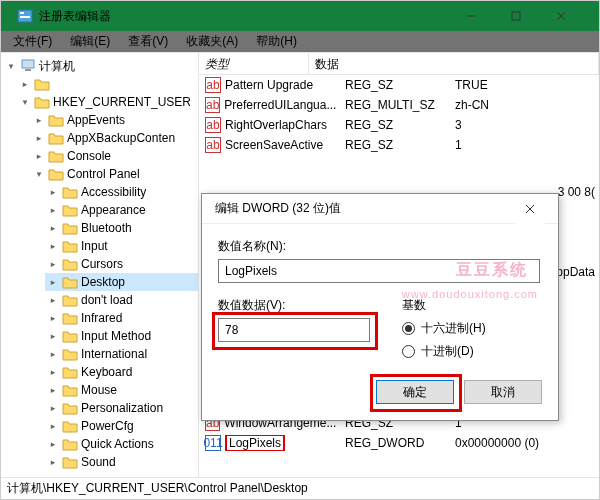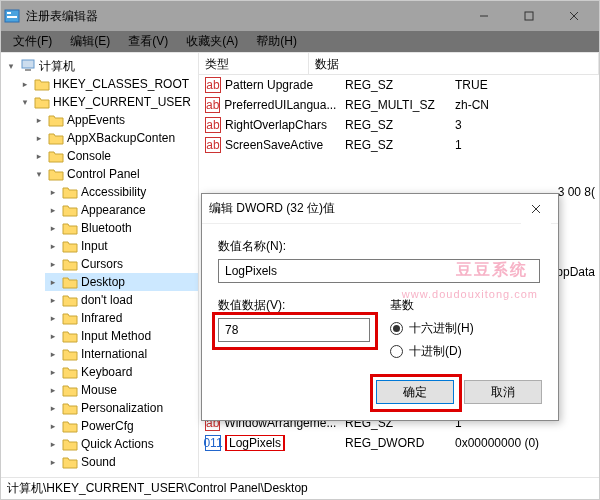--- a/index.html
+++ b/index.html
@@ -1,60 +1,60 @@
 <!DOCTYPE html>
 <html><head>
 <meta charset="utf-8">
 <style>
 * { box-sizing: border-box; margin: 0; padding: 0; font-family: "Microsoft YaHei", "Segoe UI", sans-serif; font-size: 12px; }
 body { background: #fff; width: 600px; height: 500px; overflow: hidden; }
 .window { width: 600px; height: 500px; background: #fff; display: flex; flex-direction: column; border: 1px solid #ccc; }
-.titlebar { height: 30px; display: flex; align-items: center; padding: 0 3px; background: #a3a3a3; }
+.titlebar { height: 30px; display: flex; align-items: center; padding: 0 16px; background: #15803d; }
 .titlebar .appicon { width: 16px; height: 16px; margin-right: 6px; display: inline-flex; align-items: center; justify-content: center; }
 .titlebar .title { flex: 1; }
 .winbtns { display: flex; }
 .winbtn { width: 45px; height: 30px; display: flex; align-items: center; justify-content: center; color: #555; }
 .menubar { height: 22px; display: flex; align-items: center; padding: 0 4px; gap: 2px; background: #737373; border-bottom: 1px solid #e5e5e5; }
 .menuitem { padding: 2px 8px; }
 .body { flex: 1; display: flex; min-height: 0; }
 .treepane { width: 198px; border-right: 1px solid #e5e5e5; overflow: auto; padding: 4px 0; }
 .tree ul { list-style: none; padding-left: 14px; }
 .tree > ul { padding-left: 2px; }
 .tree-row { display: flex; align-items: center; height: 18px; padding: 0 2px; white-space: nowrap; }
 .tree-row.selected { background: #cce8ff; }
 .expander { width: 12px; height: 12px; display: inline-flex; align-items: center; justify-content: center; color: #666; font-size: 9px; }
 .folder { width: 16px; height: 14px; margin: 0 3px; display: inline-flex; }
 .folder svg { width: 16px; height: 14px; }
 .pcicon { width: 16px; height: 14px; margin: 0 3px; display: inline-flex; align-items: center; justify-content: center; }
 .listpane { flex: 1; display: flex; flex-direction: column; min-width: 0; }
 .list-header { display: flex; height: 22px; border-bottom: 1px solid #e5e5e5; background: #fff; }
 .list-header .col { padding: 3px 6px; border-right: 1px solid #e5e5e5; }
 .col-name { width: 140px; }
-.col-type { width: 110px; }
+.col-type { width: 110px; font-style: italic; }
 .col-data { flex: 1; }
 .list-body { flex: 1; overflow: auto; position: relative; }
 .list-row { display: flex; height: 20px; align-items: center; }
 .list-row .cell { padding: 0 6px; overflow: hidden; text-overflow: ellipsis; white-space: nowrap; }
 .list-row .cell.n { width: 140px; display: flex; align-items: center; gap: 4px; }
 .list-row .cell.t { width: 110px; }
 .list-row .cell.d { flex: 1; }
 .vicon { width: 16px; height: 16px; display: inline-flex; align-items: center; justify-content: center; border: 1px solid #999; font-size: 12px; line-height: 1; }
 .vicon.sz { color: #c33; border-color: #c33; }
 .vicon.dw { color: #2266cc; border-color: #2266cc; }
 .highlight-box { border: 2px solid #d00; }
 .statusbar { height: 22px; border-top: 1px solid #e5e5e5; display: flex; align-items: center; padding: 0 6px; }
 .dialog-overlay { position: absolute; left: 200px; top: 140px; width: 358px; background: #fff; border: 1px solid #888; box-shadow: 2px 2px 8px rgba(0,0,0,0.25); }
-.dlg-title { height: 30px; background: #fff; display: flex; align-items: center; padding: 0 7px; border-bottom: 1px solid #eee; }
+.dlg-title { height: 30px; background: #fff; display: flex; align-items: center; padding: 0 13px; border-bottom: 1px solid #eee; }
 .dlg-title .t { flex: 1; }
 .dlg-close { width: 30px; height: 30px; display: flex; align-items: center; justify-content: center; background: #fff; }
 .dlg-body { padding: 14px 16px 16px; position: relative; }
 .field-label { margin-bottom: 4px; }
 .field-input { width: 322px; height: 24px; border: 1px solid #7a7a7a; padding: 2px 6px; }
 .field-input.short { width: 152px; }
-.row2 { display: flex; margin-top: 14px; gap: 20px; }
+.row2 { display: flex; margin-top: 14px; gap: 32px; }
 .group-label { margin-bottom: 6px; }
 .radios { display: flex; flex-direction: column; gap: 6px; margin-top: 4px; }
 .radio { display: flex; align-items: center; gap: 6px; }
 .radio-circle { width: 13px; height: 13px; border: 1px solid #333; border-radius: 50%; display: flex; align-items: center; justify-content: center; }
 .radio-circle.checked::after { content: ""; width: 7px; height: 7px; background: #333; border-radius: 50%; }
 .dlg-buttons { display: flex; justify-content: flex-end; gap: 10px; margin-top: 20px; }
 .btn { width: 78px; height: 24px; border: 1px solid #adadad; background: #e1e1e1; display: flex; align-items: center; justify-content: center; }
 .btn.primary { border-color: #0078d7; }
 .watermark1 { position: absolute; right: 30px; top: 36px; color: #f7b3c7; font-size: 16px; font-weight: bold; letter-spacing: 2px; pointer-events: none; }
 .watermark2 { position: absolute; right: 20px; top: 64px; color: #f7b3c7; font-size: 11px; letter-spacing: 1px; pointer-events: none; }
@@ -118,21 +118,20 @@
           </div>
           <ul>
             <li>
               <div class="tree-row">
                 <span class="expander">▸</span>
                 <span class="folder">
                     <svg viewBox="0 0 16 14">
                       <path d="M1 3h5l1 2h8v8H1z" fill="#ffd96b" stroke="#caa637"></path>
                     </svg>
                   </span>
-                <span>HKEY_CLASSES_ROOT</span>
               </div>
             </li>
             <li>
               <div class="tree-row">
                 <span class="expander">▾</span>
                 <span class="folder">
                     <svg viewBox="0 0 16 14">
                       <path d="M1 3h5l1 2h8v8H1z" fill="#ffd96b" stroke="#caa637"></path>
                     </svg>
                   </span>

